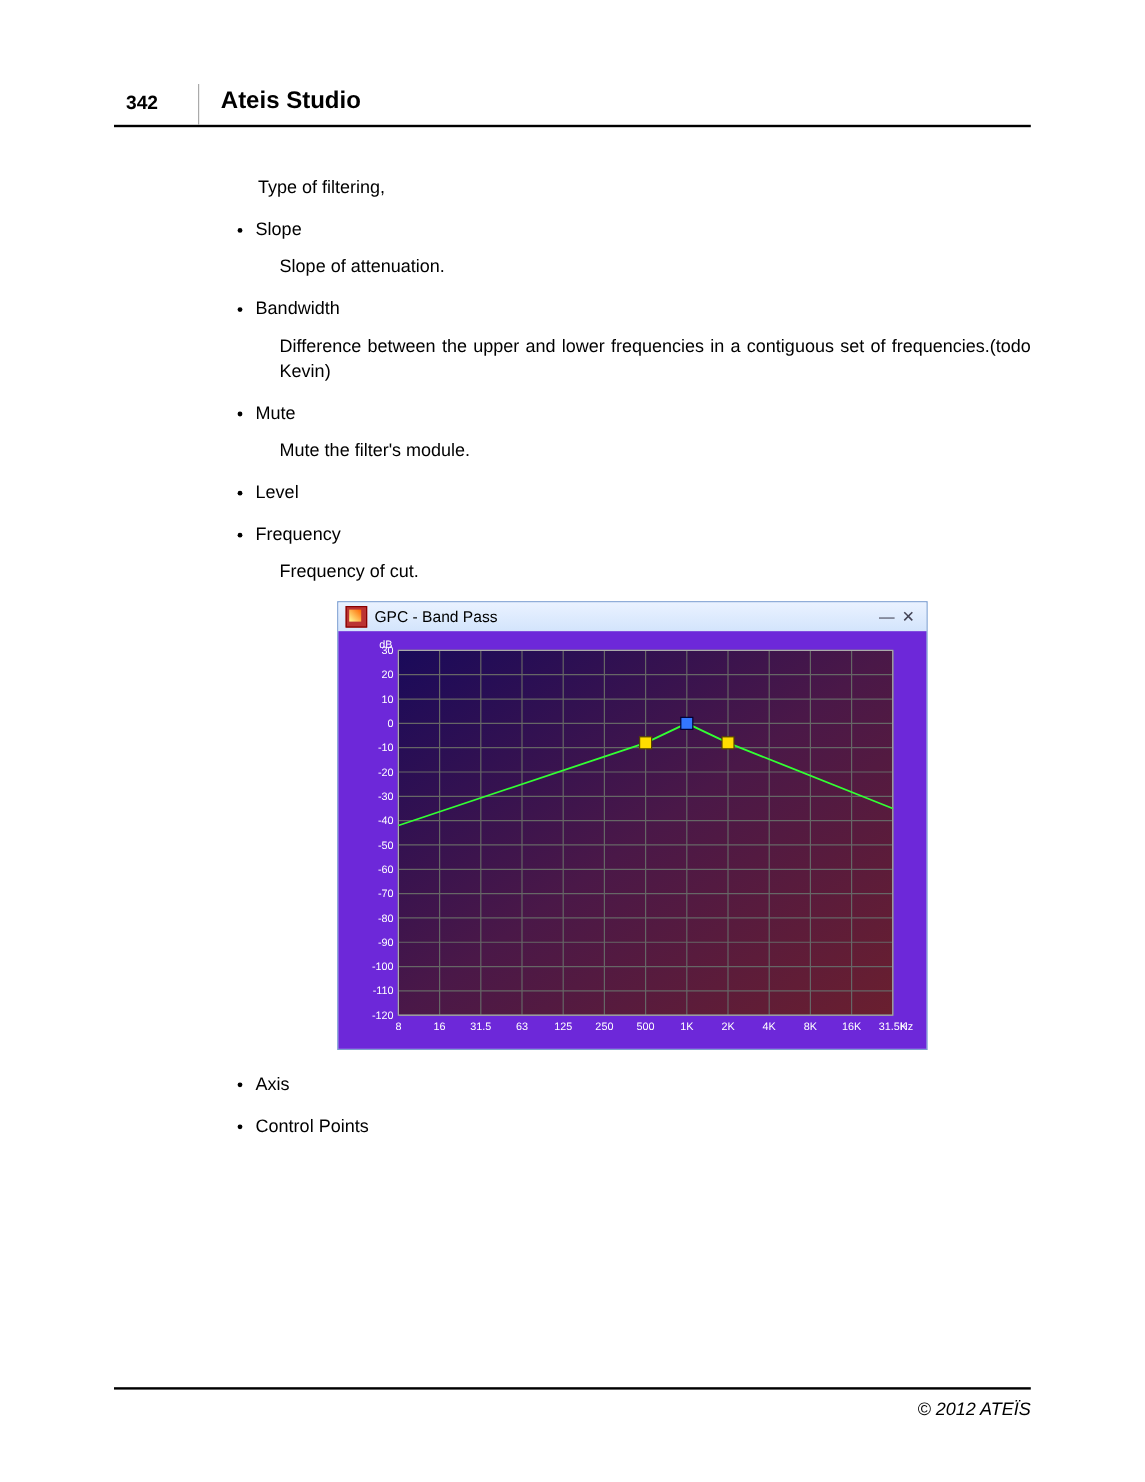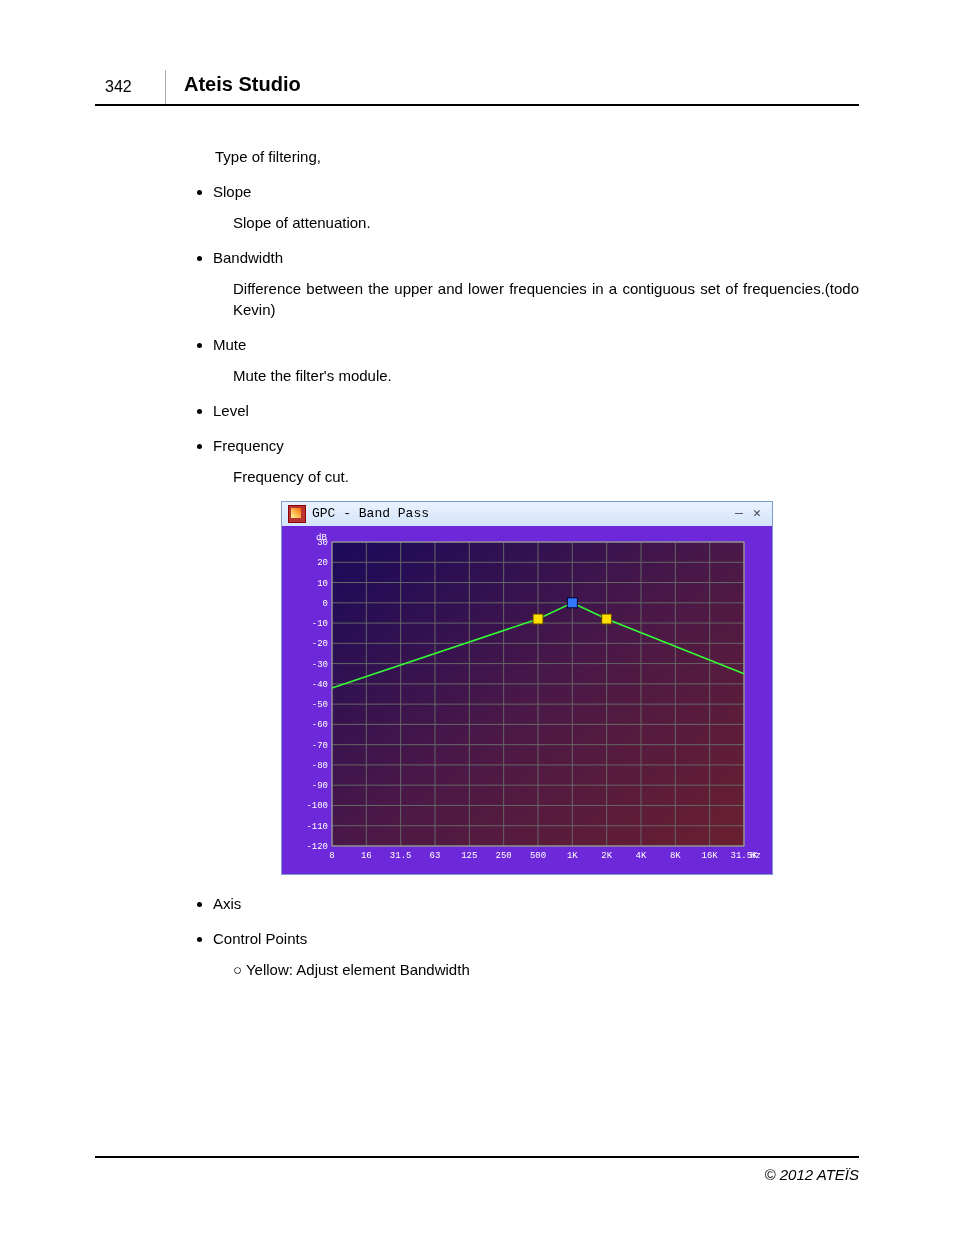--- a/index.html
+++ b/index.html
@@ -1,34 +1,34 @@
 <!DOCTYPE html>
 <html><head>
 <meta charset="utf-8">
 <style>
   html,body{margin:0;padding:0;background:#fff;font-family:Arial,Helvetica,sans-serif;color:#000;font-size:15px;line-height:1.4}
   .page{width:954px;height:1235px;position:relative;box-sizing:border-box;padding:70px 95px 60px 95px}
   .hdr{display:flex;align-items:flex-end;border-bottom:2px solid #000;margin-bottom:40px}
-  .pgnum{font-weight:normal;width:60px;padding:0 0 6px 10px;font-size:16px}
+  .pgnum{font-weight:bold;width:60px;padding:0 0 6px 10px;font-size:16px}
   .vrule{width:1px;height:34px;background:#aaa;margin:0 8px 0 0}
   .htitle{font-weight:bold;padding:0 0 6px 10px;font-size:20px}
   .body{padding-left:100px;padding-right:0}
   .indent1{padding-left:20px;margin:12px 0}
   ul.b1{list-style:disc;padding-left:18px;margin:0}
   ul.b1>li{margin:14px 0}
   ul.b1>li>.lbl{}
   ul.b1>li>.desc{margin:10px 0 0 20px}
   .justify{text-align:justify}
   .sect{margin:14px 0 8px -30px}
   .dia{display:inline-block;margin-right:6px;font-size:13px;vertical-align:middle}
   ul.b2{list-style:none;padding-left:20px;margin:8px 0}
   ul.b2>li{margin:10px 0}
   ul.b2>li:before{content:"○ ";color:#000}
   .fig{width:492px;margin:8px auto 18px auto}
-  .win{border:1px solid #7d9ecf;background:#d6e5fb;font-family:Liberation Mono, monospace}
+  .win{border:1px solid #7d9ecf;background:#d6e5fb;font-family:Liberation Sans, sans-serif}
   .titlebar{display:flex;align-items:center;background:linear-gradient(#eaf2ff,#d3e4fc);padding:3px 6px;font-size:13px}
   .appicon{width:16px;height:16px;background:#b33;margin-right:6px;display:inline-block;border:1px solid #800;position:relative}
   .appicon:after{content:"";position:absolute;left:2px;top:2px;width:10px;height:10px;background:linear-gradient(45deg,#ff9,#f60)}
   .tspace{flex:1}
   .wbtn{width:18px;text-align:center;font-size:13px;color:#445}
   .plot{background:#6d28d9;color:#fff;font-size:10px;padding:2px 8px 6px 16px}
   svg{display:block}
   .ftr{position:absolute;left:95px;right:95px;bottom:50px;border-top:2px solid #000;text-align:right;padding-top:6px;font-style:italic;font-size:15px}
 </style>
 </head>
@@ -156,20 +156,19 @@
       </div>
     </div>
 
     <ul class="b1">
       <li>
         <span class="lbl">Axis</span>
       </li>
       <li>
         <span class="lbl">Control Points</span>
         <ul class="b2">
-          <li><span>Yellow: Adjust element Bandwidth</span></li>
         </ul>
       </li>
     </ul>
   </div>
 
   <div class="ftr">© 2012 ATEÏS</div>
 </div>
 
 </body></html>

